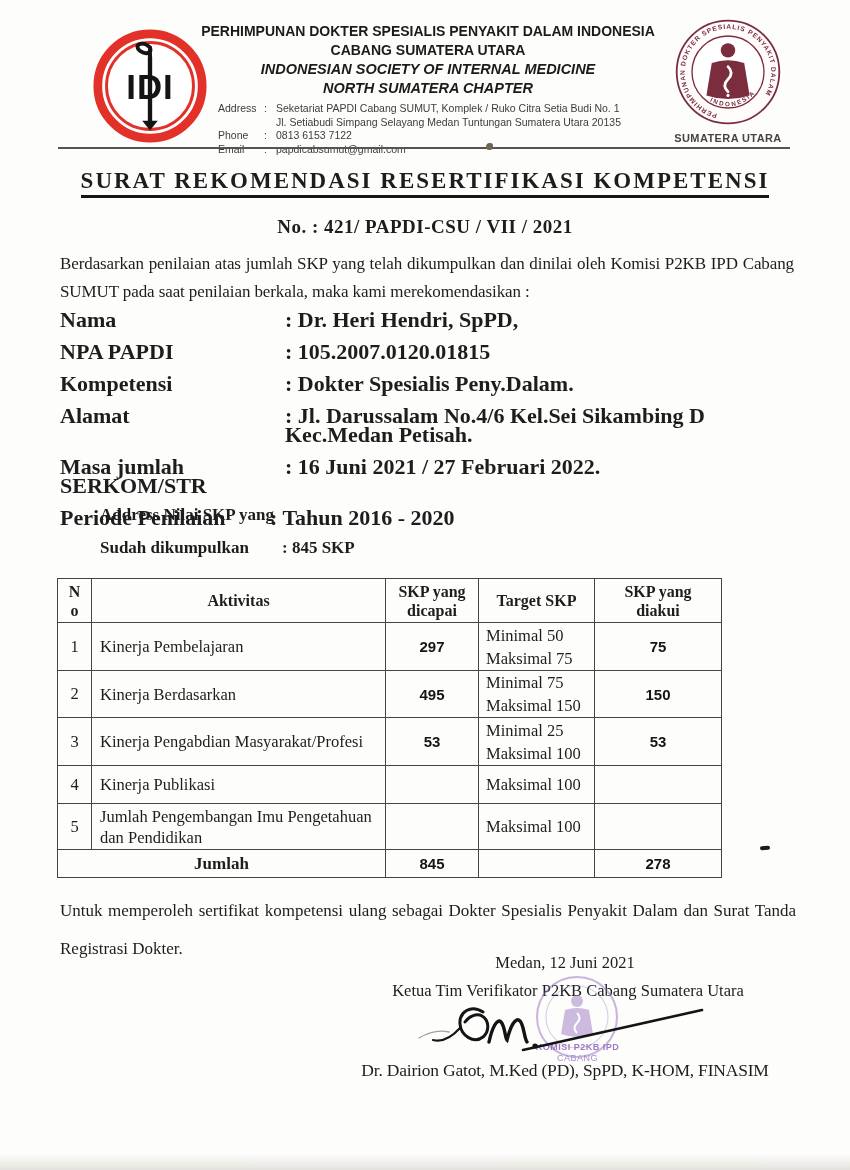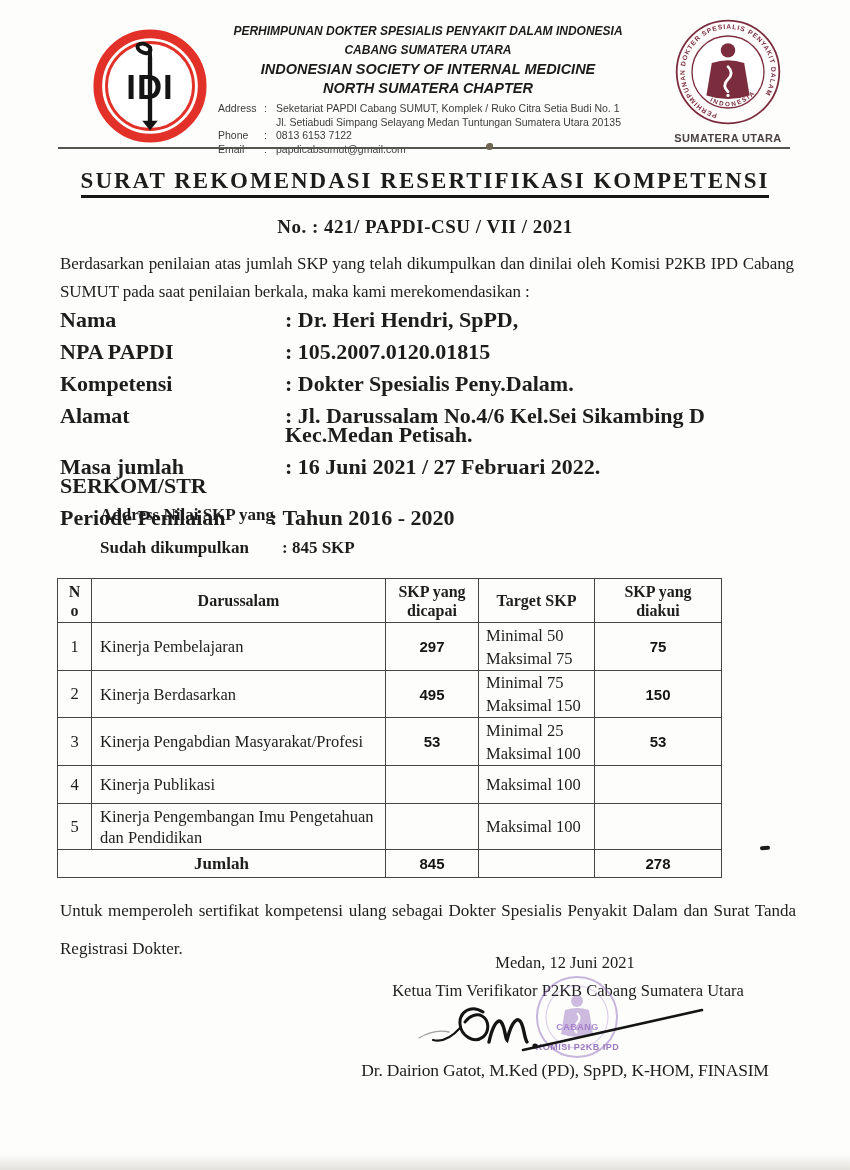--- a/index.html
+++ b/index.html
@@ -13,21 +13,21 @@
     content:""; position:absolute; left:0; right:0; bottom:0; height:16px;
     background:linear-gradient(#fdfdfc, #e4e2dc); pointer-events:none;
   }
   
   .lh-left-logo { position:absolute; left:92px; top:28px; width:116px; height:116px; }
   .lh-right { position:absolute; left:658px; top:18px; width:140px; text-align:center; }
   .lh-right-caption { margin-top:2px; font-family:"Liberation Sans",sans-serif;
     font-size:11px; font-weight:bold; color:#4a423e; letter-spacing:.4px; }
   .lh-center { position:absolute; left:172px; top:22px; width:512px; text-align:center;
     font-family:"Liberation Sans",sans-serif; color:#1b1b1b; }
-  .lh-org1,.lh-org2 { font-size:12px; font-weight:bold; line-height:19px;font-style:italic; }
+  .lh-org1,.lh-org2 { font-size:14px; font-weight:bold; line-height:19px; }
   .lh-org3,.lh-org4 { font-size:14.5px; font-weight:bold; font-style:italic; line-height:19px; }
   .lh-contact { margin-top:4px; text-align:left; padding-left:46px;
     font-size:10.5px; color:#3c3c3c; line-height:13.5px; }
   .c-row { display:flex; }
   .c-label { width:46px; flex:none; }
   .c-colon { width:12px; flex:none; }
   .c-value { white-space:pre-line; }
   .rule { position:absolute; left:58px; top:147px; width:732px; height:2px; background:#54554e; }
   .rule-blob { position:absolute; left:428px; top:-4px; width:7px; height:7px;
     background:#6e6552; border-radius:60% 40% 50% 50%; }
@@ -66,22 +66,22 @@
   td.ftr-label { text-align:center; font-size:17px; font-weight:bold; }
   .closing { position:absolute; left:60px; top:892px; width:736px;
     font-size:17px; line-height:38px; text-align:justify; }
   
   .sig-place { position:absolute; left:440px; top:953px; width:250px; text-align:center; font-size:16.5px; }
   .sig-role  { position:absolute; left:378px; top:981px; width:380px; text-align:center; font-size:16.5px; }
   .stamp { position:absolute; left:532px; top:972px; width:90px; height:90px; opacity:.85; }
   .stamp-line1 { position:absolute; left:515px; top:1042px; width:125px; text-align:center;
     font-family:"Liberation Sans",sans-serif; font-size:9px; font-weight:bold;
     color:#8d63b8; letter-spacing:.5px; opacity:.85; }
-  .stamp-line2 { position:absolute; left:515px; top:1022px; width:125px; text-align:center;
-    font-family:"Liberation Sans",sans-serif; font-size:9px; font-weight:bold;
+  .stamp-line2 { position:absolute; left:515px; top:1053px; width:125px; text-align:center;
+    font-family:"Liberation Sans",sans-serif; font-size:9px; font-weight:normal;
     color:#9a6fc4; letter-spacing:.5px; opacity:.8; }
   .sig-scribble { position:absolute; left:413px; top:1000px; width:298px; height:62px; }
   .sig-name { position:absolute; left:340px; top:1060px; width:450px; text-align:center;
     font-size:17.5px; letter-spacing:-.2px; }
   
   .artifact-dash { position:absolute; left:760px; top:846px; width:10px; height:4px;
     background:#1c1c1c; border-radius:2px; transform:rotate(-4deg); }
 </style>
 </head>
 <body>
@@ -199,21 +199,21 @@
       <col class="col-no">
         <col class="col-akt">
         <col class="col-dic">
         <col class="col-tgt">
         <col class="col-dia">
     </colgroup>
     <tbody>
         <tr class="h-row">
       <th>N
 o</th>
-      <th>Darussalam</th>
+      <th>Aktivitas</th>
       <th>SKP yang
 dicapai</th>
       <th>Target SKP</th>
       <th>SKP yang
 diakui</th>
     </tr>
     <tr class="r1">
       <td class="no-cell">1</td>
       <td class="akt-cell">Kinerja Pembelajaran</td>
       <td class="num-cell">297</td>
@@ -239,21 +239,21 @@
     </tr>
     <tr class="r4">
       <td class="no-cell">4</td>
       <td class="akt-cell">Kinerja Publikasi</td>
       <td class="num-cell"></td>
       <td class="tgt-cell">Maksimal 100</td>
       <td class="num-cell"></td>
     </tr>
     <tr class="r5">
       <td class="no-cell">5</td>
-      <td class="akt-cell">Kinerja Pengembangan Imu Pengetahuan dan Pendidikan</td>
+      <td class="akt-cell">Jumlah Pengembangan Imu Pengetahuan dan Pendidikan</td>
       <td class="num-cell"></td>
       <td class="tgt-cell">Maksimal 100</td>
       <td class="num-cell"></td>
     </tr>
     <tr class="f-row">
       <td class="ftr-label" colspan="2">Jumlah</td>
       <td class="num-cell">845</td>
       <td class="tgt-cell"></td>
       <td class="num-cell">278</td>
     </tr>

